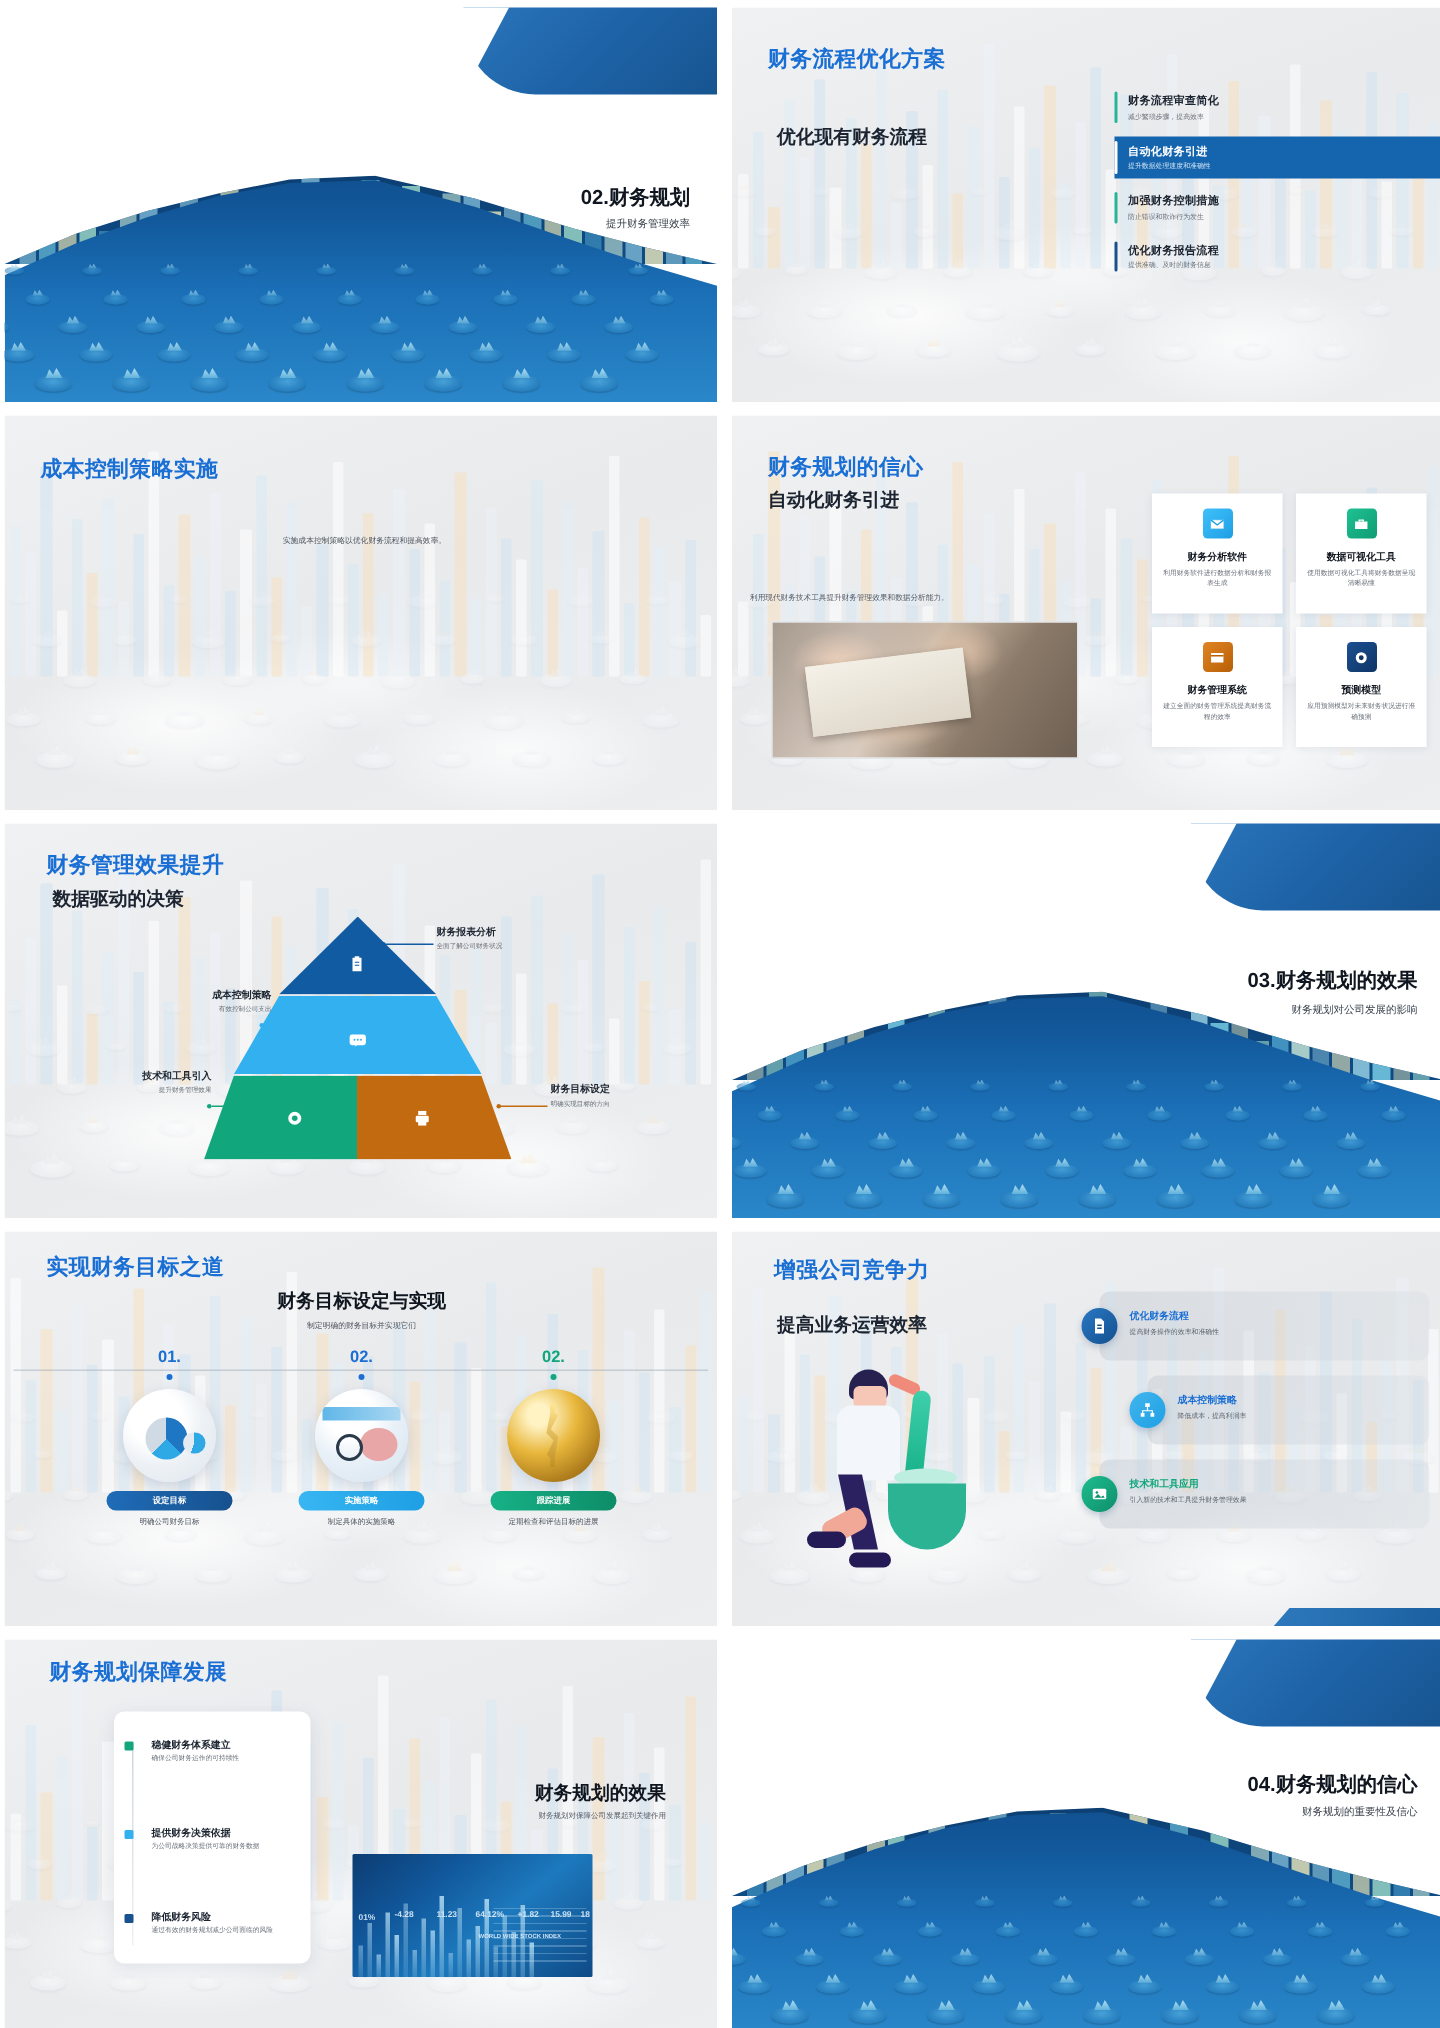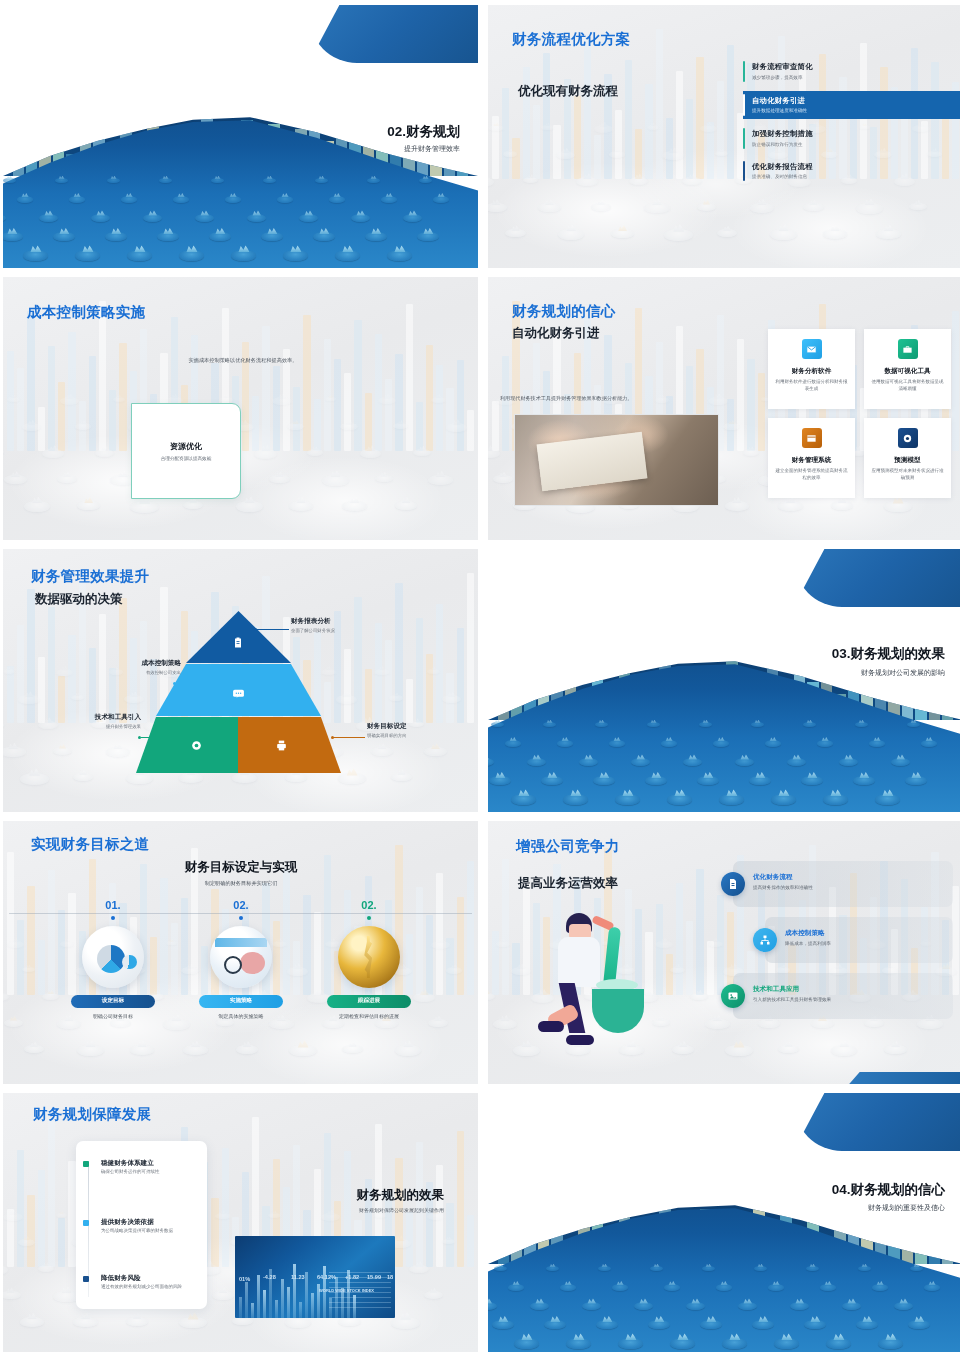--- a/index.html
+++ b/index.html
@@ -531,24 +531,20 @@
         <div class="pod" style="width: 19.8px; height: 8.316px; left: 180px; top: 108px; opacity: 0.83;"></div>
         <div class="pod" style="width: 26.8px; height: 11.256px; left: 233px; top: 108px; opacity: 0.83;"></div>
         <div class="pod" style="width: 23.8px; height: 9.996px; left: 286px; top: 108px; opacity: 0.83;"></div>
         <div class="pod" style="width: 24.8px; height: 10.416px; left: 339px; top: 108px; opacity: 0.83;"></div>
         <div class="pod" style="width: 21.8px; height: 9.156px; left: 392px; top: 108px; opacity: 0.83;"></div>
       </div>
     <div class="h-main" style="left:24px; top:26px;">成本控制策略实施</div>
     <div class="h-center-sub" style="left:80px; top:80px; width:320px;">实施成本控制策略以优化财务流程和提高效率。</div>
 
     <div class="cc-wrap">
-      <div class="cc right">
-        <div class="ct">资源优化</div>
-        <div class="cd">合理分配资源以提高效能</div>
-      </div>
     </div>
   </div>
 
   <div class="slide">
     <div class="bg-light"></div>
     <div class="bars" id="bar4">
         <i style="height: 30.7%; background: rgba(255, 255, 255, 0.95);"></i>
         <i style="height: 58.25%; background: rgba(214, 232, 244, 0.9);"></i>
         <i style="height: 91.5%; background: rgba(248, 222, 184, 0.85);"></i>
         <i style="height: 37.35%; background: rgba(226, 238, 248, 0.95);"></i>

